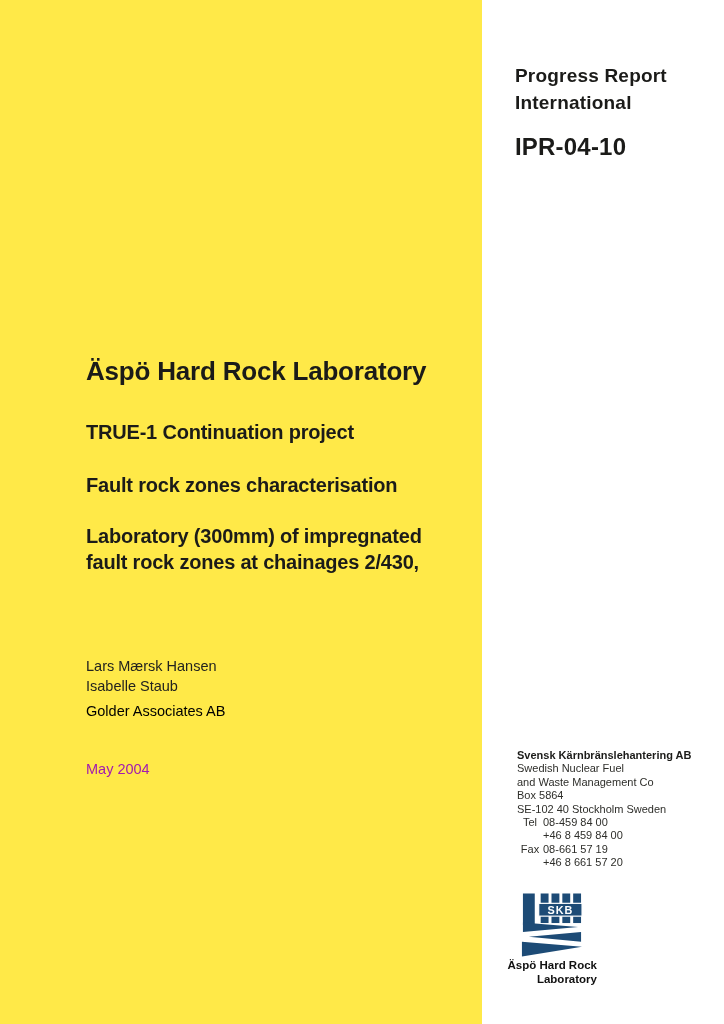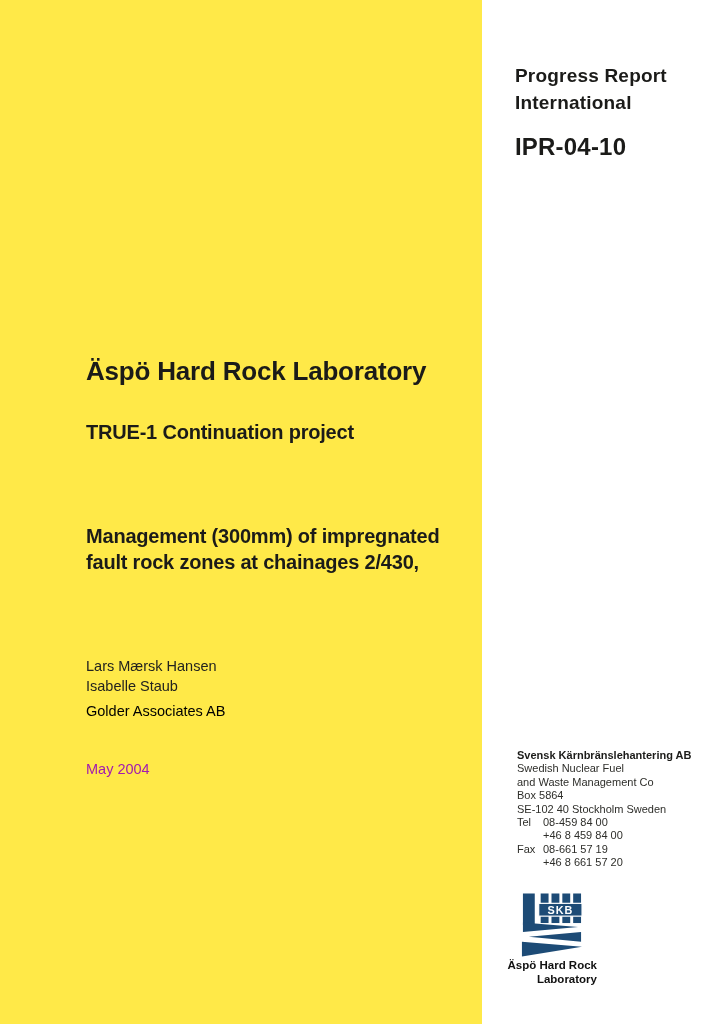--- a/index.html
+++ b/index.html
@@ -82,20 +82,21 @@
     font-size: 11px; line-height: 13.4px;
     color: #2e2e2a;
   }
   .publisher .pub-name {
     font-weight: bold;
     color: #1b1b19;
   }
   .contact-row .c-label {
     display: inline-block;
     width: 26px;
+    text-align: center;
   }
   
   .logo-wrap { left: 519px; top: 893px; width: 65px; height: 65px; color: var(--logo-blue); }
   .logo-caption {
     left: 507px; top: 959px;
     width: 90px;
     text-align: right;
     font-size: 11.5px; font-weight: bold; line-height: 13.5px;
     color: #111;
   }
@@ -108,23 +109,24 @@
   <div class="yellow-panel"></div>
 
   <div class="header">
     <div class="rtype">Progress Report</div>
     <div class="rtype">International</div>
     <div class="rnum">IPR-04-10</div>
   </div>
 
   <div class="abs main-title">Äspö Hard Rock Laboratory</div>
   <div class="abs sub1 subhead">TRUE-1 Continuation project</div>
+  <div class="abs sub2 subhead">Fault rock zones characterisation</div>
 
   <div class="abs sub3">
-    <div>Management (300mm) of impregnated</div>
+    <div>Laboratory (300mm) of impregnated</div>
     <div>fault rock zones at chainages 2/430,</div>
   </div>
 
   <div class="abs authors">
     <div>Lars Mærsk Hansen</div>
     <div>Isabelle Staub</div>
   </div>
   <div class="abs affiliation">Golder Associates AB</div>
 
   <div class="abs date">May 2004</div>

